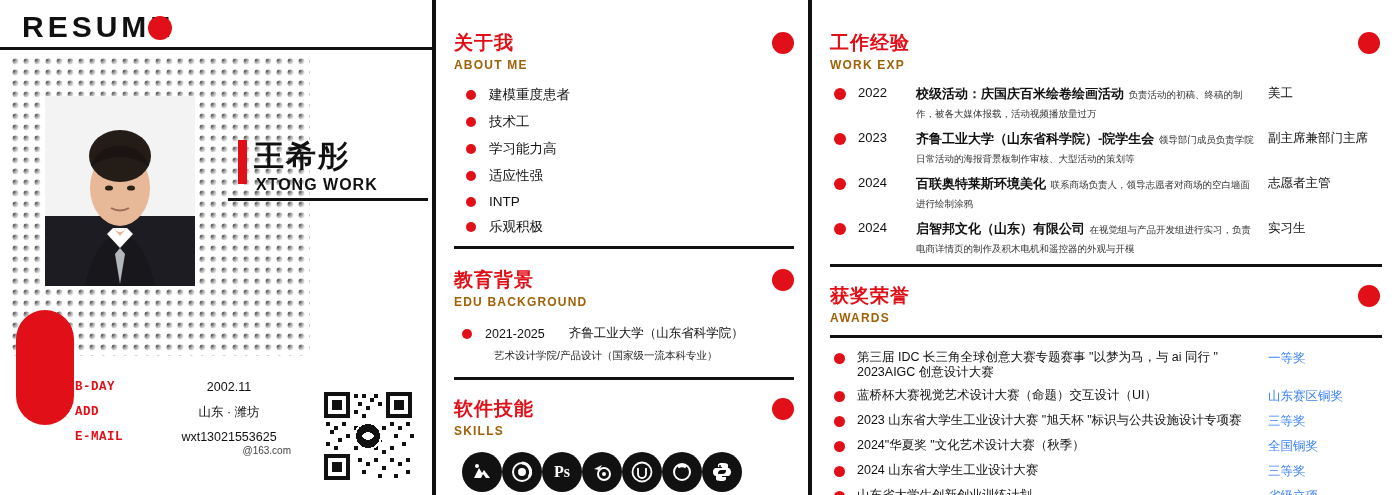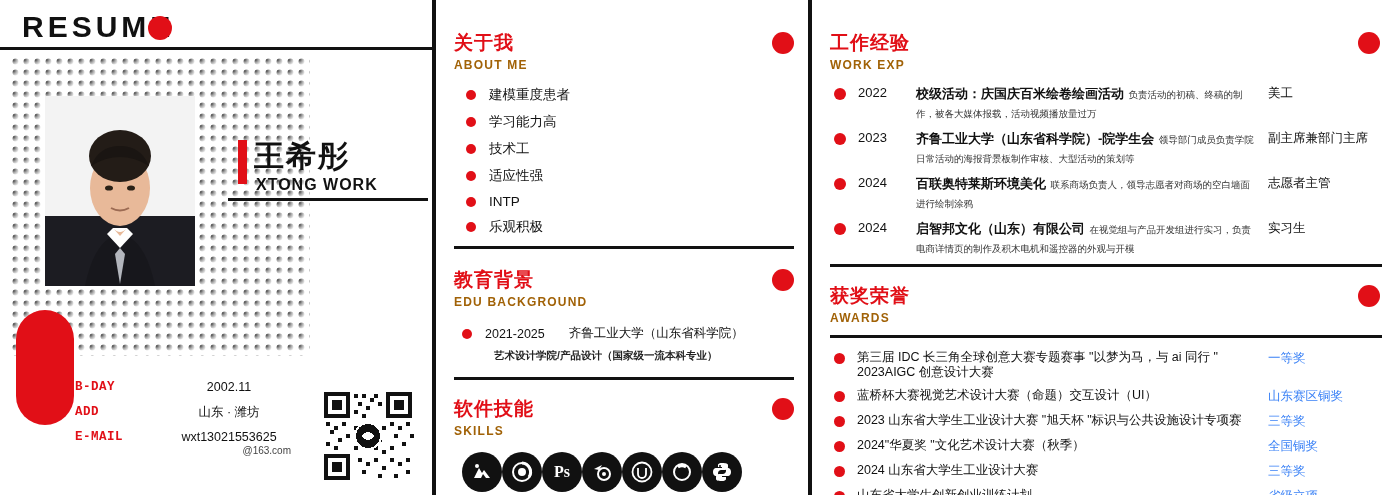--- a/index.html
+++ b/index.html
@@ -213,21 +213,20 @@
   }
   .edu-school {
     font-size: 12.5px;
     color: #111;
   }
   .edu-sub {
     font-size: 10.5px;
     color: #222;
     padding-left: 40px;
     margin-top: 7px;
-    font-weight: bold;
   }
 
   .skill-icons {
     display: flex;
     padding-left: 8px;
     margin-top: 14px;
   }
   .skill-ico {
     width: 40px; height: 40px;
     border-radius: 50%;
@@ -465,25 +464,25 @@
         <div class="sec-en">ABOUT ME</div>
         <div class="sec-dot"></div>
       </div>
       <div class="bullets">
         <div class="bullet-item">
           <span class="bdot"></span>
           <span class="btext">建模重度患者</span>
         </div>
         <div class="bullet-item">
           <span class="bdot"></span>
-          <span class="btext">学习能力高</span>
+          <span class="btext">技术工</span>
         </div>
         <div class="bullet-item">
           <span class="bdot"></span>
-          <span class="btext">技术工</span>
+          <span class="btext">学习能力高</span>
         </div>
         <div class="bullet-item">
           <span class="bdot"></span>
           <span class="btext">适应性强</span>
         </div>
         <div class="bullet-item">
           <span class="bdot"></span>
           <span class="btext">INTP</span>
         </div>
         <div class="bullet-item">

